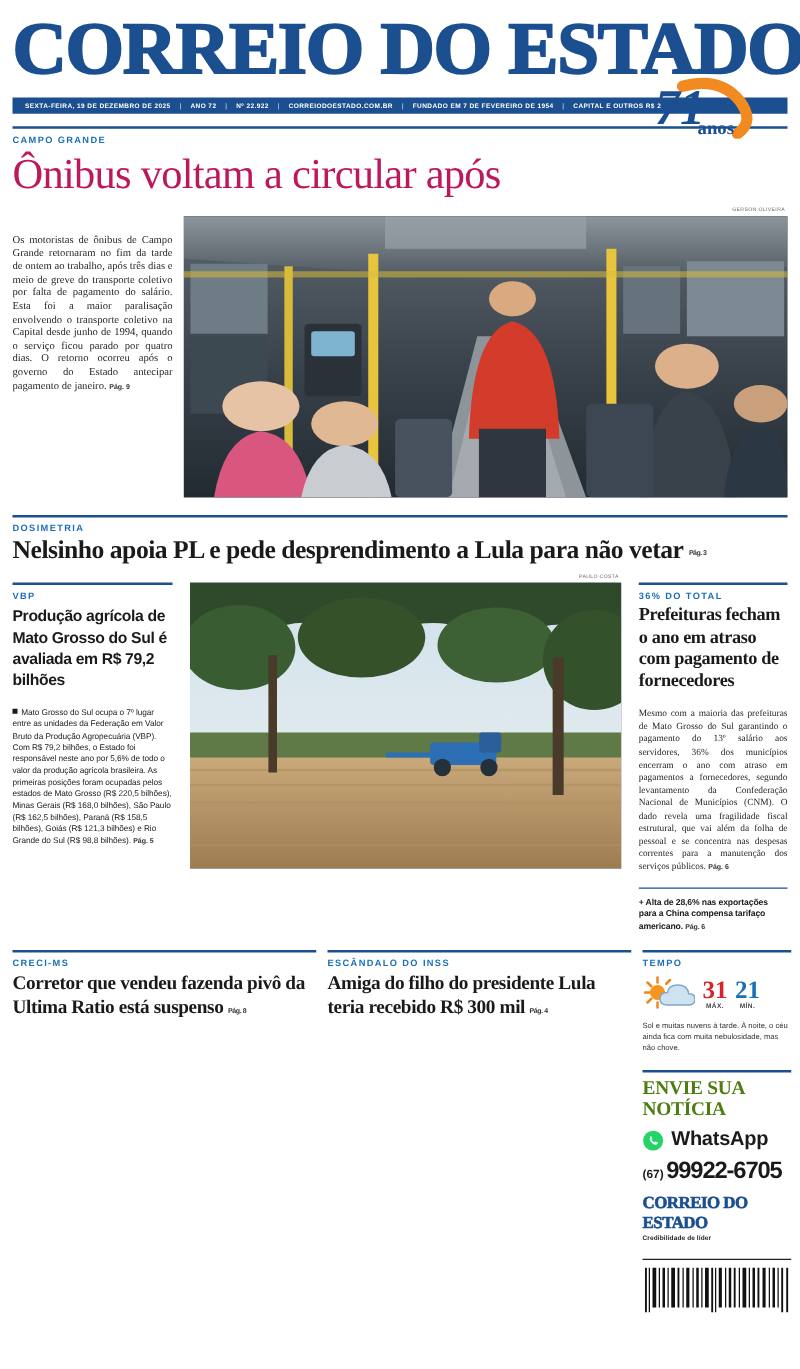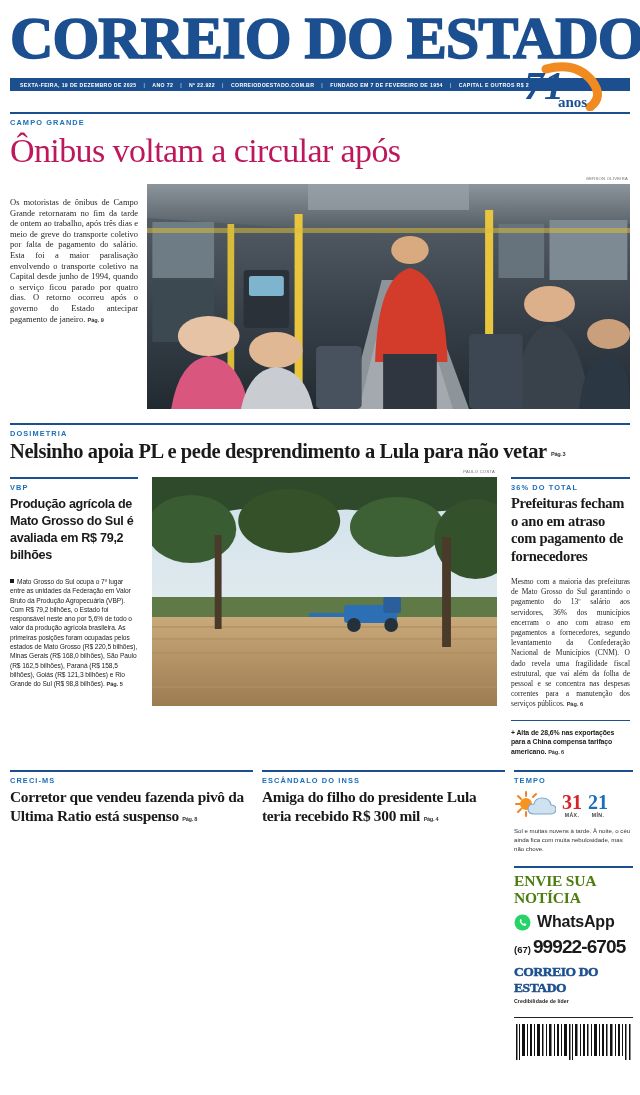--- a/index.html
+++ b/index.html
@@ -48,21 +48,21 @@
   .rule-blue { border-top: 2.2px solid #1b4f8f; }
   .kicker {
     color: #1b6fb8;
     font-size: 7.4px;
     font-weight: bold;
     letter-spacing: 1.1px;
     padding-top: 4px;
   }
 
   
-  .lead { padding-top: 21px; }
+  .lead { padding-top: 10px; }
   .lead-head {
     font-family: "Liberation Serif", serif;
     font-weight: normal;
     font-size: 34px;
     line-height: 43px;
     letter-spacing: -0.6px;
     color: #be185d;
     padding-top: 2px;
   }
   .lead-body { display: flex; gap: 9px; margin-top: 12px; }

